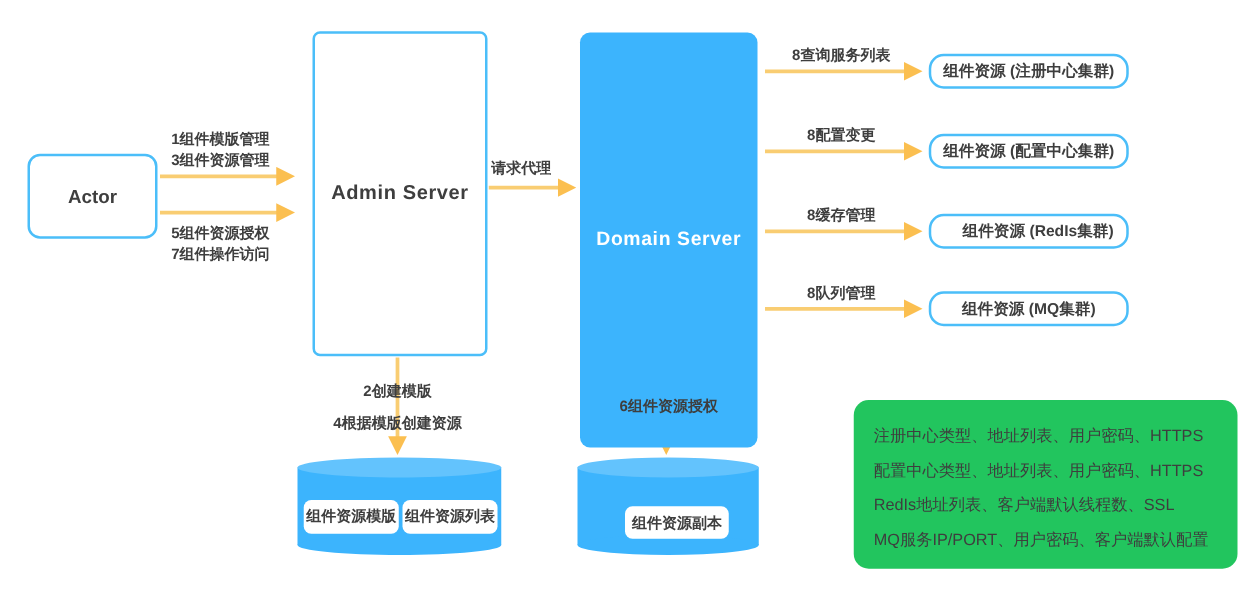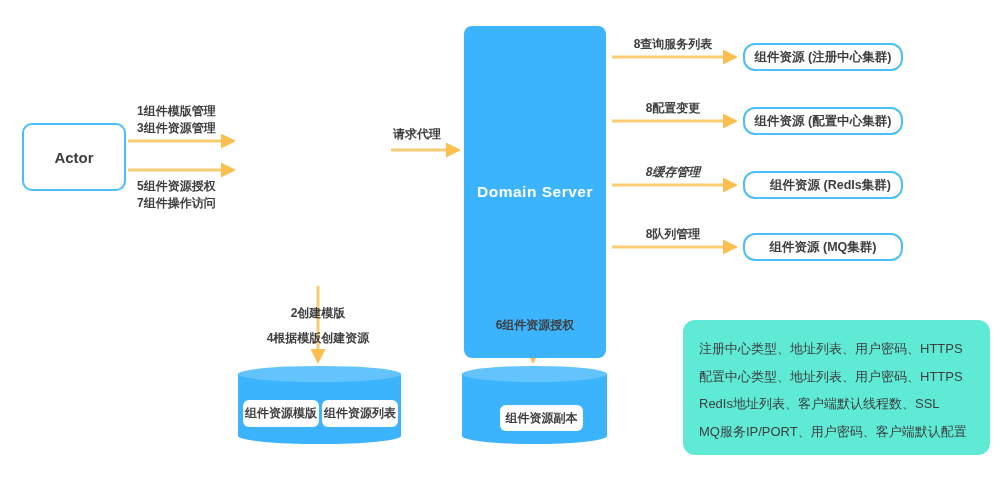--- a/index.html
+++ b/index.html
@@ -67,21 +67,21 @@
     display: flex; align-items: center; justify-content: center;
     font-size: 12px; font-weight: bold;
     color: #3E3E3E;
     z-index: 3;
   }
 
   
   .info-panel {
     position: absolute;
     left: 683px; top: 320px; width: 307px; height: 135px;
-    background: #5eead4;
+    background: #22c55e;
     border-radius: 12px;
     padding: 15px 0 0 16px;
   }
   .info-line {
     font-size: 13px;
     color: #3E3E3E;
     line-height: 27.5px;
     white-space: nowrap;
   }
 </style>
@@ -106,20 +106,23 @@
       <line x1="612" y1="247" x2="726" y2="247" marker-end="url(#ah)"></line>
       <line x1="318" y1="286" x2="318" y2="352" marker-end="url(#ah)"></line>
       <line x1="533" y1="285" x2="533" y2="352" marker-end="url(#ah)"></line>
     </g>
   </svg>
 
   <div class="node actor-node">
     <span>Actor</span>
   </div>
 
+  <div class="node admin-node">
+    <span>Admin Server</span>
+  </div>
 
   <div class="node domain-node">
     <span>Domain Server</span>
   </div>
 
   <div class="edge-label" style="left:137px; top:103px;">
     <div>1组件模版管理</div>
     <div>3组件资源管理</div>
   </div>
   <div class="edge-label" style="left:137px; top:178px;">
@@ -130,21 +133,21 @@
   <div class="edge-label" style="left:393px; top:126px;">
     <span>请求代理</span>
   </div>
 
   <div class="edge-label center-text" style="left:610px; top:36px; width:126px;">
     <span>8查询服务列表</span>
   </div>
   <div class="edge-label center-text" style="left:610px; top:100px; width:126px;">
     <span>8配置变更</span>
   </div>
-  <div class="edge-label center-text" style="left:610px; top:164px; width:126px;font-style:italic;">
+  <div class="edge-label center-text" style="left:610px; top:164px; width:126px;">
     <span>8缓存管理</span>
   </div>
   <div class="edge-label center-text" style="left:610px; top:226px; width:126px;">
     <span>8队列管理</span>
   </div>
 
   <div class="node resource-node res-1">
     <span>组件资源 (注册中心集群)</span>
   </div>
   <div class="node resource-node res-2">

